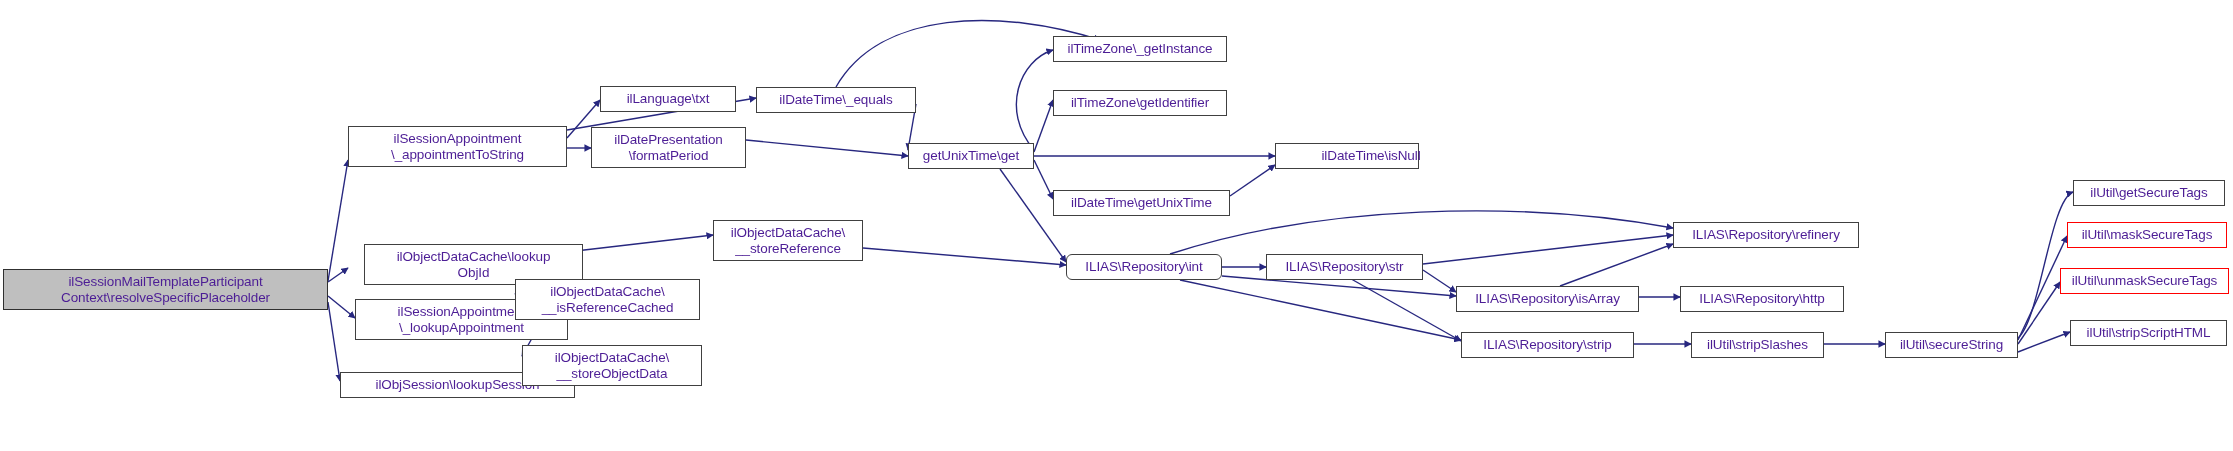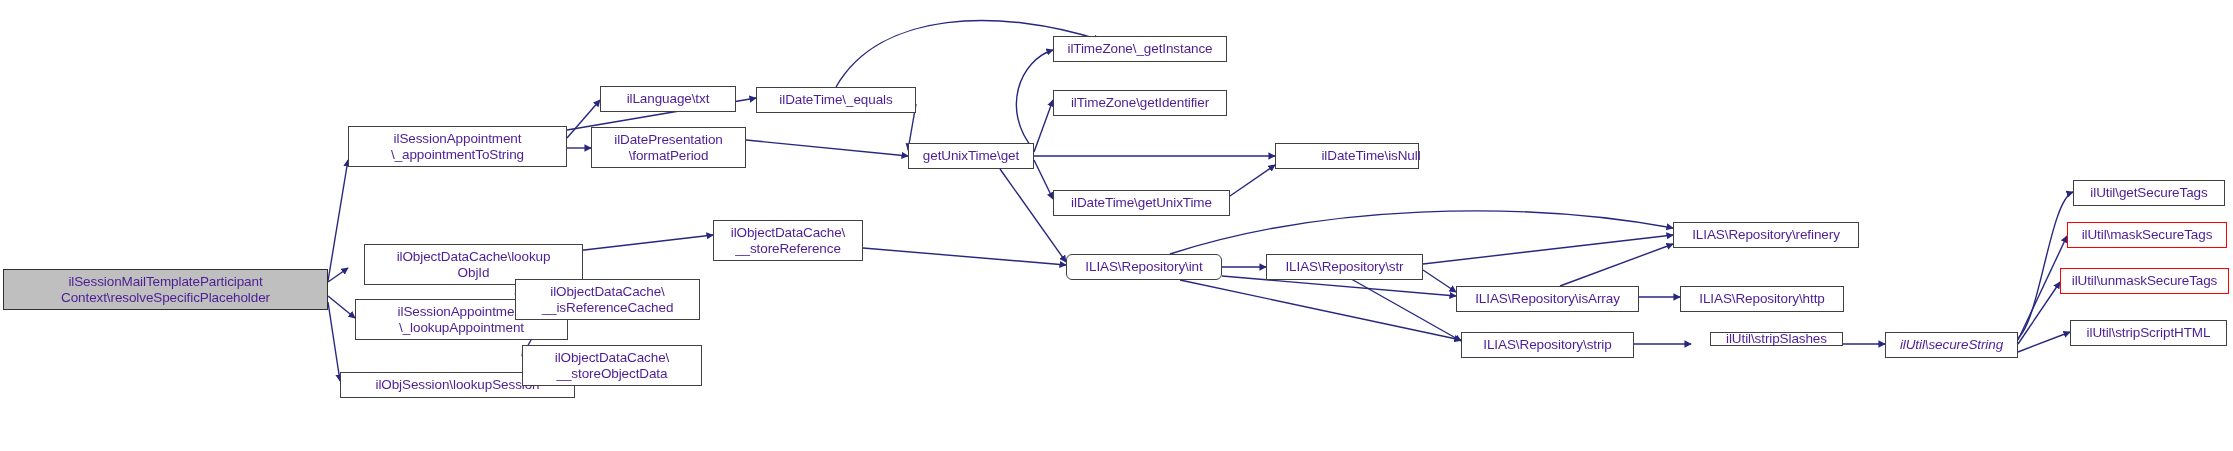--- a/index.html
+++ b/index.html
@@ -112,20 +112,20 @@
       <div class="node" style="left: 1053px; top: 36px; width: 174px; height: 26px;">ilTimeZone\_getInstance</div>
       <div class="node" style="left: 1053px; top: 90px; width: 174px; height: 26px;">ilTimeZone\getIdentifier</div>
       <div class="node" style="left: 1053px; top: 190px; width: 177px; height: 26px;">ilDateTime\getUnixTime</div>
       <div class="node" style="left: 1275px; top: 143px; width: 144px; height: 26px; padding-left: 48px;">ilDateTime\isNull</div>
       <div class="node" style="left: 1066px; top: 254px; width: 156px; height: 26px; border-radius: 6px;">ILIAS\Repository\int</div>
       <div class="node" style="left: 1266px; top: 254px; width: 157px; height: 26px;">ILIAS\Repository\str</div>
       <div class="node" style="left: 1456px; top: 286px; width: 183px; height: 26px;">ILIAS\Repository\isArray</div>
       <div class="node" style="left: 1461px; top: 332px; width: 173px; height: 26px;">ILIAS\Repository\strip</div>
       <div class="node" style="left: 1673px; top: 222px; width: 186px; height: 26px;">ILIAS\Repository\refinery</div>
       <div class="node" style="left: 1680px; top: 286px; width: 164px; height: 26px;">ILIAS\Repository\http</div>
-      <div class="node" style="left: 1691px; top: 332px; width: 133px; height: 14px; margin-left: 19px;">ilUtil\stripSlashes</div>
-      <div class="node" style="left: 1885px; top: 332px; width: 133px; height: 26px; font-style: italic;">ilUtil\secureString</div>
+      <div class="node" style="left: 1691px; top: 332px; width: 133px; height: 26px;">ilUtil\stripSlashes</div>
+      <div class="node" style="left: 1885px; top: 332px; width: 133px; height: 26px;">ilUtil\secureString</div>
       <div class="node" style="left: 2073px; top: 180px; width: 152px; height: 26px;">ilUtil\getSecureTags</div>
       <div class="node danger" style="left: 2067px; top: 222px; width: 160px; height: 26px;">ilUtil\maskSecureTags</div>
       <div class="node danger" style="left: 2060px; top: 268px; width: 169px; height: 26px;">ilUtil\unmaskSecureTags</div>
       <div class="node" style="left: 2070px; top: 320px; width: 157px; height: 26px;">ilUtil\stripScriptHTML</div>
     </div>
 </div>
 
 </body></html>

